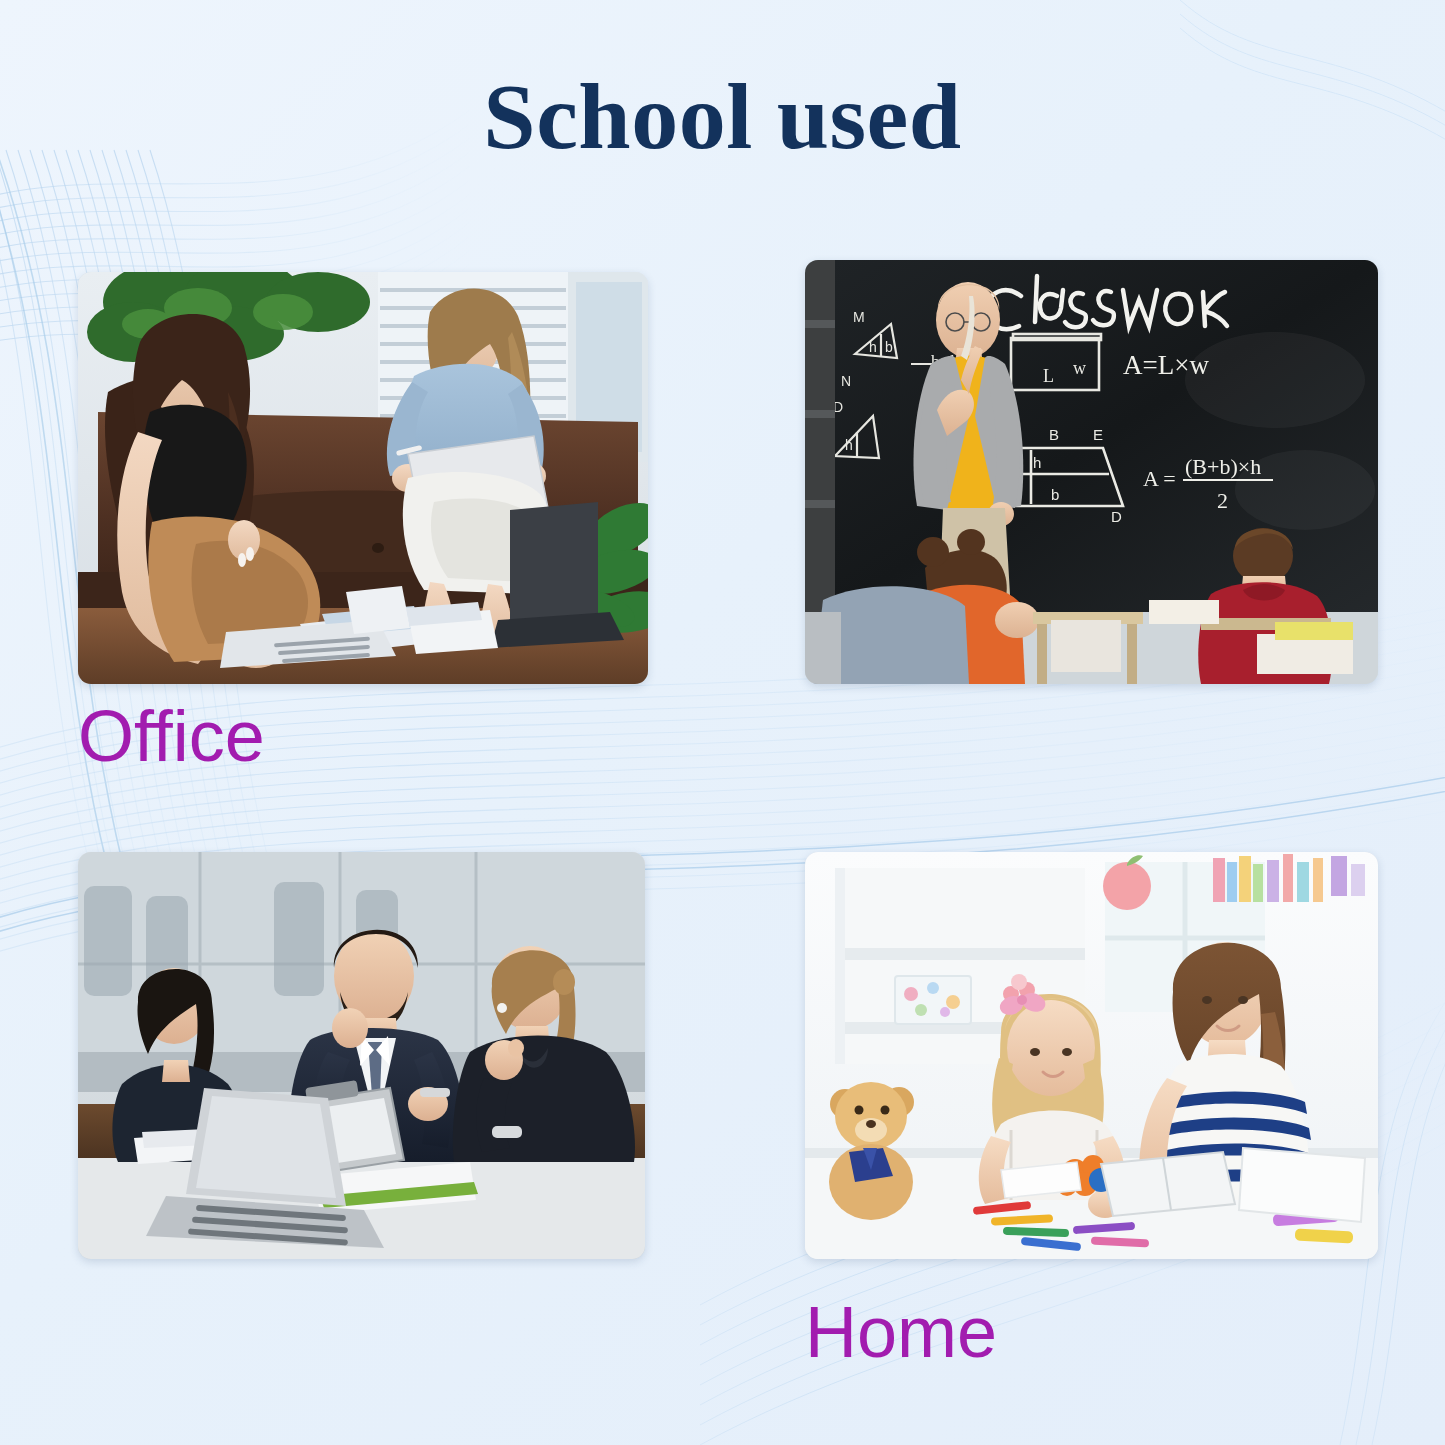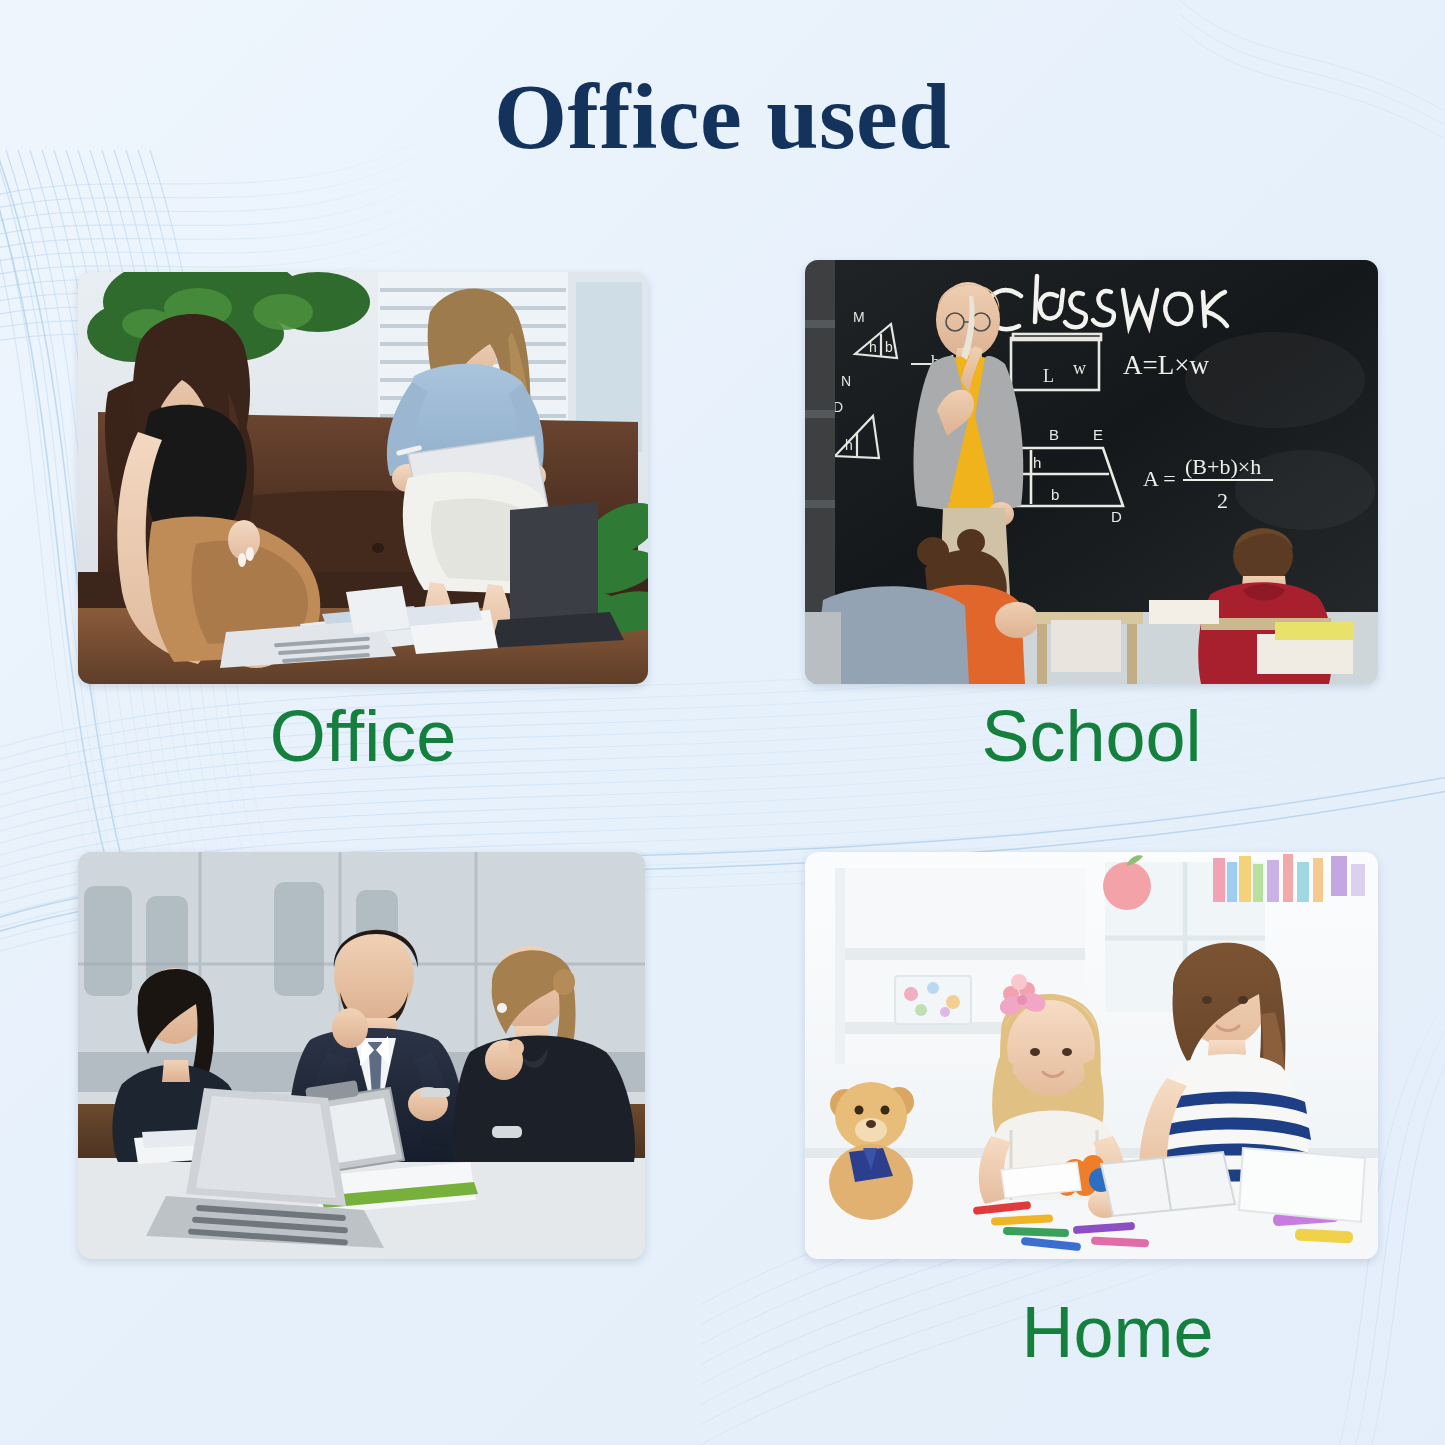--- a/index.html
+++ b/index.html
@@ -55,22 +55,21 @@
     position: relative;
     border-radius: 13px;
     overflow: hidden;
     box-shadow: 0 3px 9px rgba(40, 70, 110, 0.17);
     background: #cfd9e4;
   }
   .photo svg { display: block; }
 
   .caption {
     position: absolute;
-    text-align: center;
-    color: #15803d;
+    color: #a21caf;
     font-family: "Liberation Sans", sans-serif;
     font-weight: 400;
     font-size: 72px;
     line-height: 1;
     white-space: nowrap;
   }
 
   
   #card-office  { left: 78px;  top: 272px; }
   #card-school  { left: 805px; top: 260px; }
@@ -78,21 +77,21 @@
   #card-home    { left: 805px; top: 852px; }
 
   #photo-office { width: 570px; height: 412px; }
   #photo-school { width: 573px; height: 424px; }
   #photo-bank   { width: 567px; height: 407px; }
   #photo-home   { width: 573px; height: 407px; }
 
   #caption-office { left: 78px;  top: 700px;  width: 570px; }
   #caption-school { left: 805px; top: 700px;  width: 573px; }
   #caption-bank   { left: 78px;  top: 1296px; width: 567px; }
-  #caption-home   { left: 831px; top: 1296px; width: 573px; }
+  #caption-home   { left: 805px; top: 1296px; width: 573px; }
 </style>
 </head>
 <body>
 
 <div id="page">
 
   <svg class="bg-waves" viewBox="0 0 1445 1445" width="1445" height="1445" aria-hidden="true">
     <defs>
       <linearGradient id="bgGrad" x1="0" y1="0" x2="1" y2="1">
         <stop offset="0%" stop-color="#eef5fd"></stop>
@@ -201,21 +200,21 @@
       </g>
 
       <g stroke="#d3e6f8" fill="none" stroke-width="1.0" opacity="0.85">
         <path d="M1180,0 C 1260,70 1330,40 1460,120"></path>
         <path d="M1180,14 C 1260,84 1330,54 1460,134"></path>
         <path d="M1180,28 C 1260,98 1330,68 1460,148"></path>
       </g>
     </g>
   </svg>
 
-  <div class="title">Office used</div>
+  <div class="title">School used</div>
 
   <div class="card" id="card-office">
     <div class="photo" id="photo-office">
       <svg viewBox="0 0 570 412" width="570" height="412" preserveAspectRatio="none" aria-hidden="true">
         <defs>
           <linearGradient id="offWall" x1="0" y1="0" x2="0" y2="1">
             <stop offset="0%" stop-color="#e9eef2"></stop>
               <stop offset="100%" stop-color="#d7dee4"></stop>
           </linearGradient>
           <linearGradient id="offCouch" x1="0" y1="0" x2="0" y2="1">
@@ -503,21 +502,20 @@
         <rect x="396" y="358" width="130" height="12" fill="#cbb88f"></rect>
         <rect x="246" y="360" width="70" height="52" fill="#e9e5de"></rect>
         <rect x="452" y="374" width="96" height="40" fill="#f0ece4"></rect>
         <rect x="470" y="362" width="78" height="18" fill="#e8e16a"></rect>
         <rect x="344" y="340" width="70" height="24" fill="#f3efe6"></rect>
 
         <rect x="0" y="352" width="36" height="72" fill="#b9bec2"></rect>
       </svg>
     </div>
   </div>
-  <div class="caption" id="caption-school">School</div>
 
   <div class="card" id="card-bank">
     <div class="photo" id="photo-bank">
       <svg viewBox="0 0 567 407" width="567" height="407" preserveAspectRatio="none" aria-hidden="true">
         <defs>
           <linearGradient id="bkWall" x1="0" y1="0" x2="0" y2="1">
             <stop offset="0%" stop-color="#e7ebee"></stop>
               <stop offset="100%" stop-color="#c9d1d6"></stop>
           </linearGradient>
           <linearGradient id="suit" x1="0" y1="0" x2="0" y2="1">

